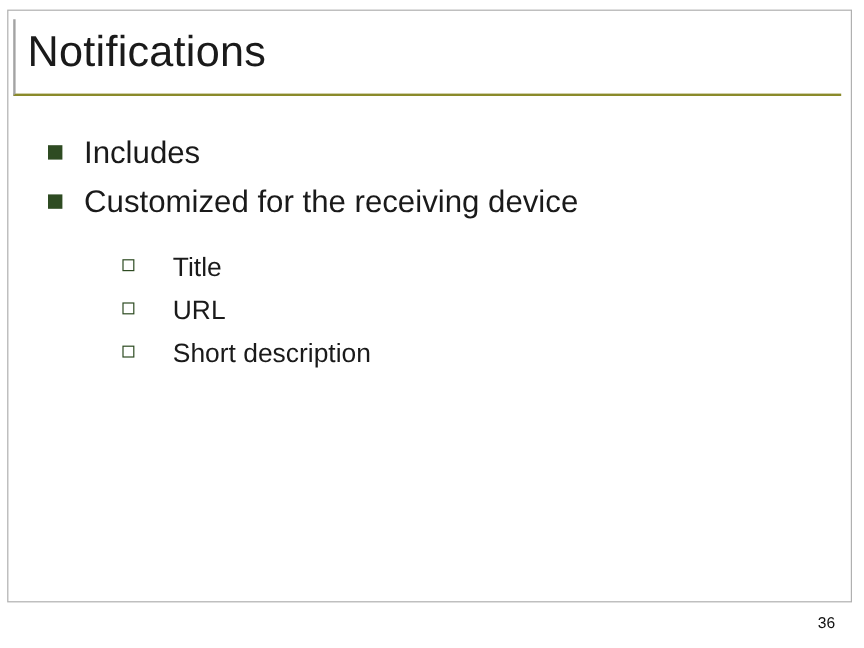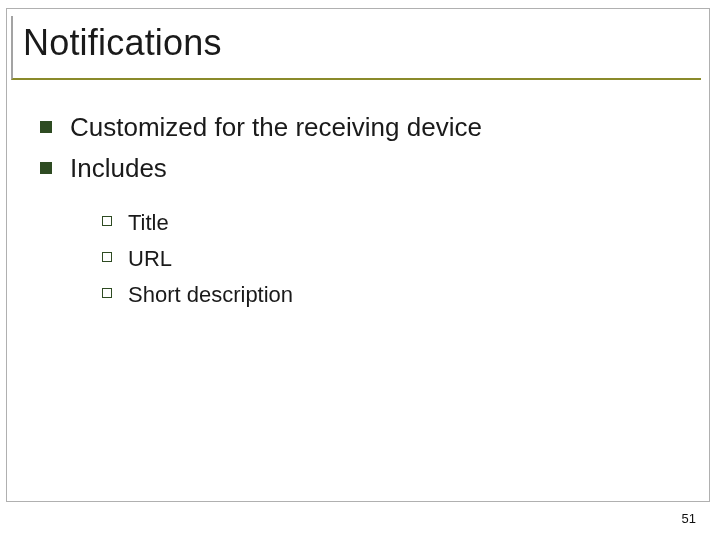--- a/index.html
+++ b/index.html
@@ -59,20 +59,21 @@
     line-height: 1.35;
   }
   .lvl2-wrap {
     margin-top: 22px;
     margin-left: 62px;
   }
   .lvl2 {
     display: flex;
     align-items: flex-start;
     margin-bottom: 6px;
+    gap: 16px;
   }
   .lvl2 .bullet-open {
     width: 10px;
     height: 10px;
     border: 1.6px solid #2e4b22;
     margin-top: 8px;
     margin-right: 16px;
     flex-shrink: 0;
   }
   .lvl2 .txt {
@@ -94,38 +95,38 @@
 <div class="outer-frame"></div>
 
 <div class="title-box">
   <h1>Notifications</h1>
 </div>
 
 <div class="content">
 
   <div class="lvl1">
     <div class="bullet-sq"></div>
-    <div class="txt">Customized for the receiving device</div>
+    <div class="txt">Includes</div>
   </div>
 
   <div class="lvl1">
     <div class="bullet-sq"></div>
-    <div class="txt">Includes</div>
+    <div class="txt">Customized for the receiving device</div>
   </div>
 
   <div class="lvl2-wrap">
     <div class="lvl2">
       <div class="bullet-open"></div>
       <div class="txt">Title</div>
     </div>
     <div class="lvl2">
       <div class="bullet-open"></div>
       <div class="txt">URL</div>
     </div>
     <div class="lvl2">
       <div class="bullet-open"></div>
       <div class="txt">Short description</div>
     </div>
   </div>
 
 </div>
 
-<div class="pagenum">51</div>
+<div class="pagenum">36</div>
 
 </body></html>

